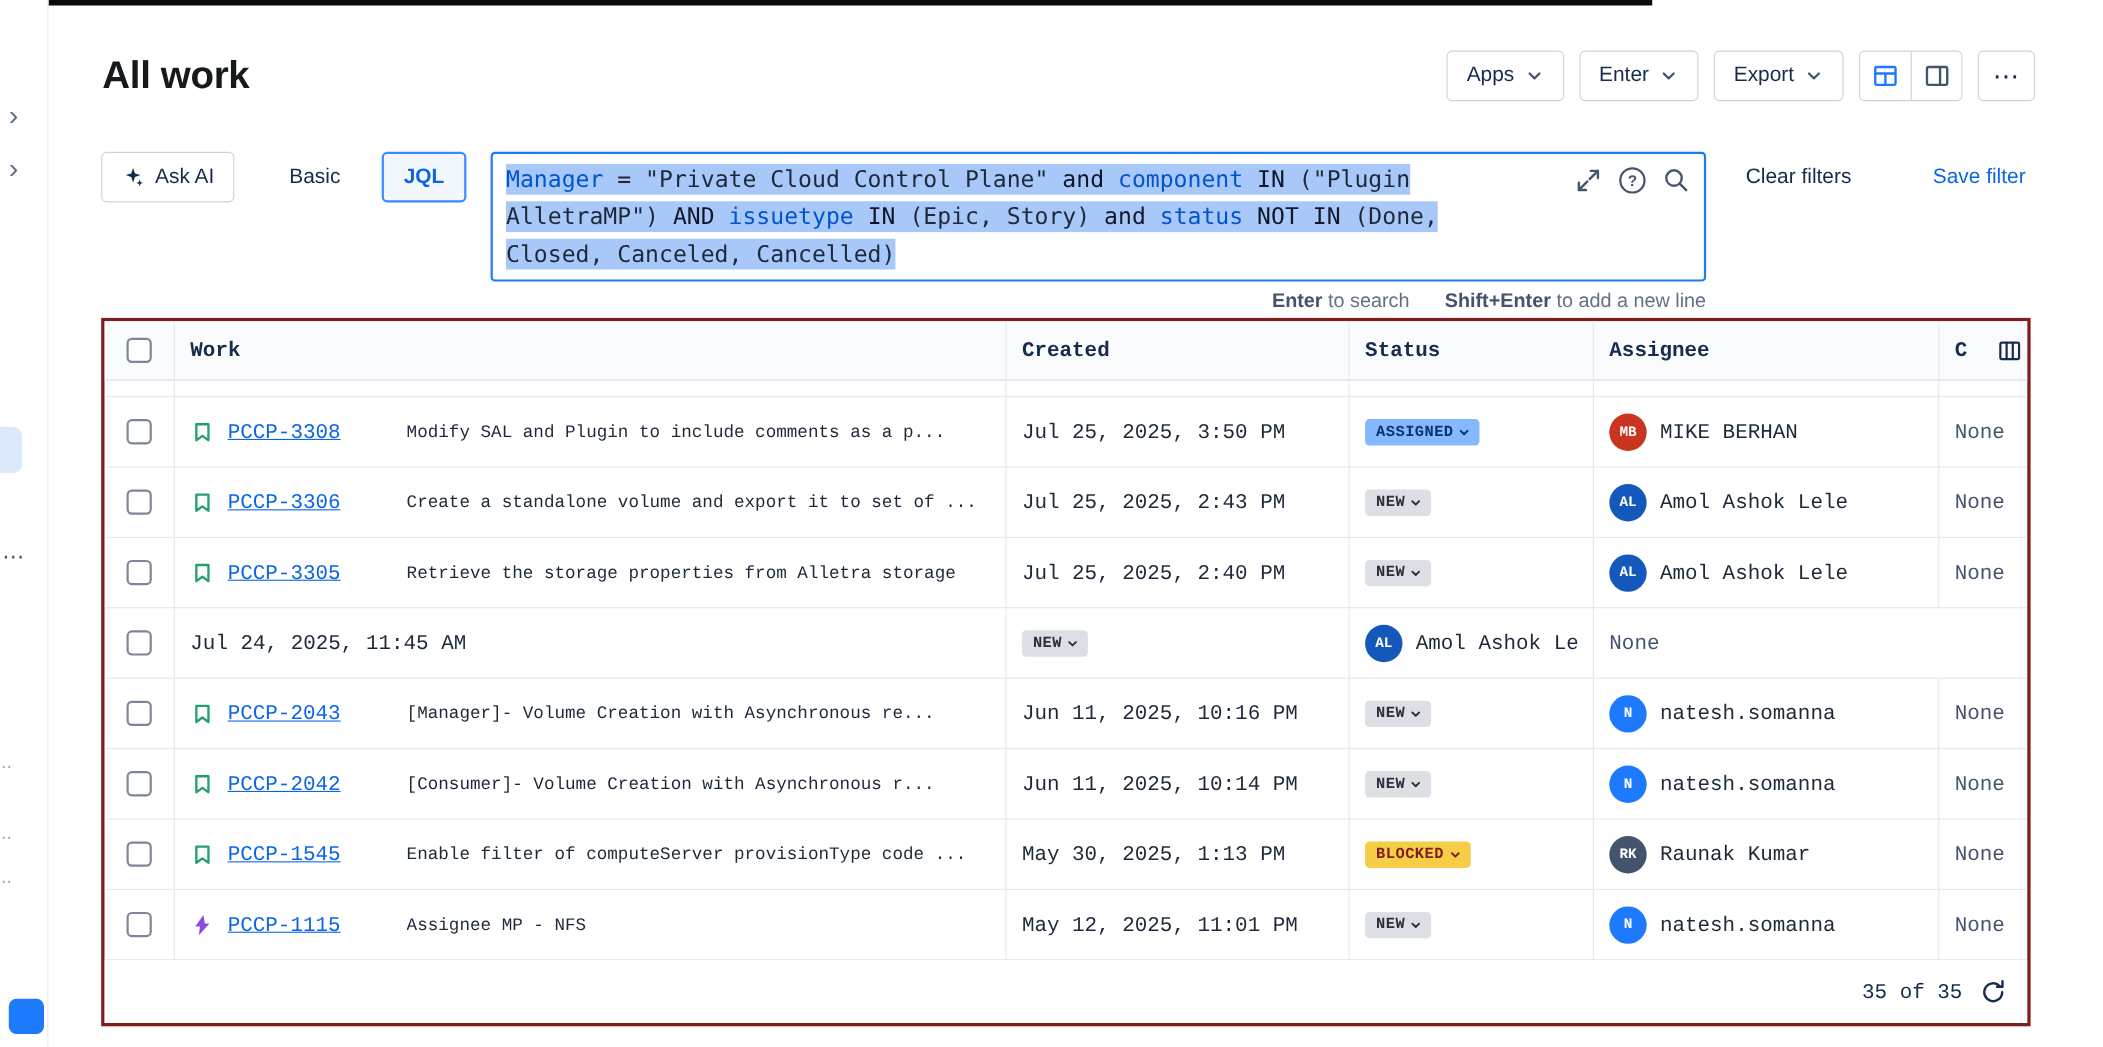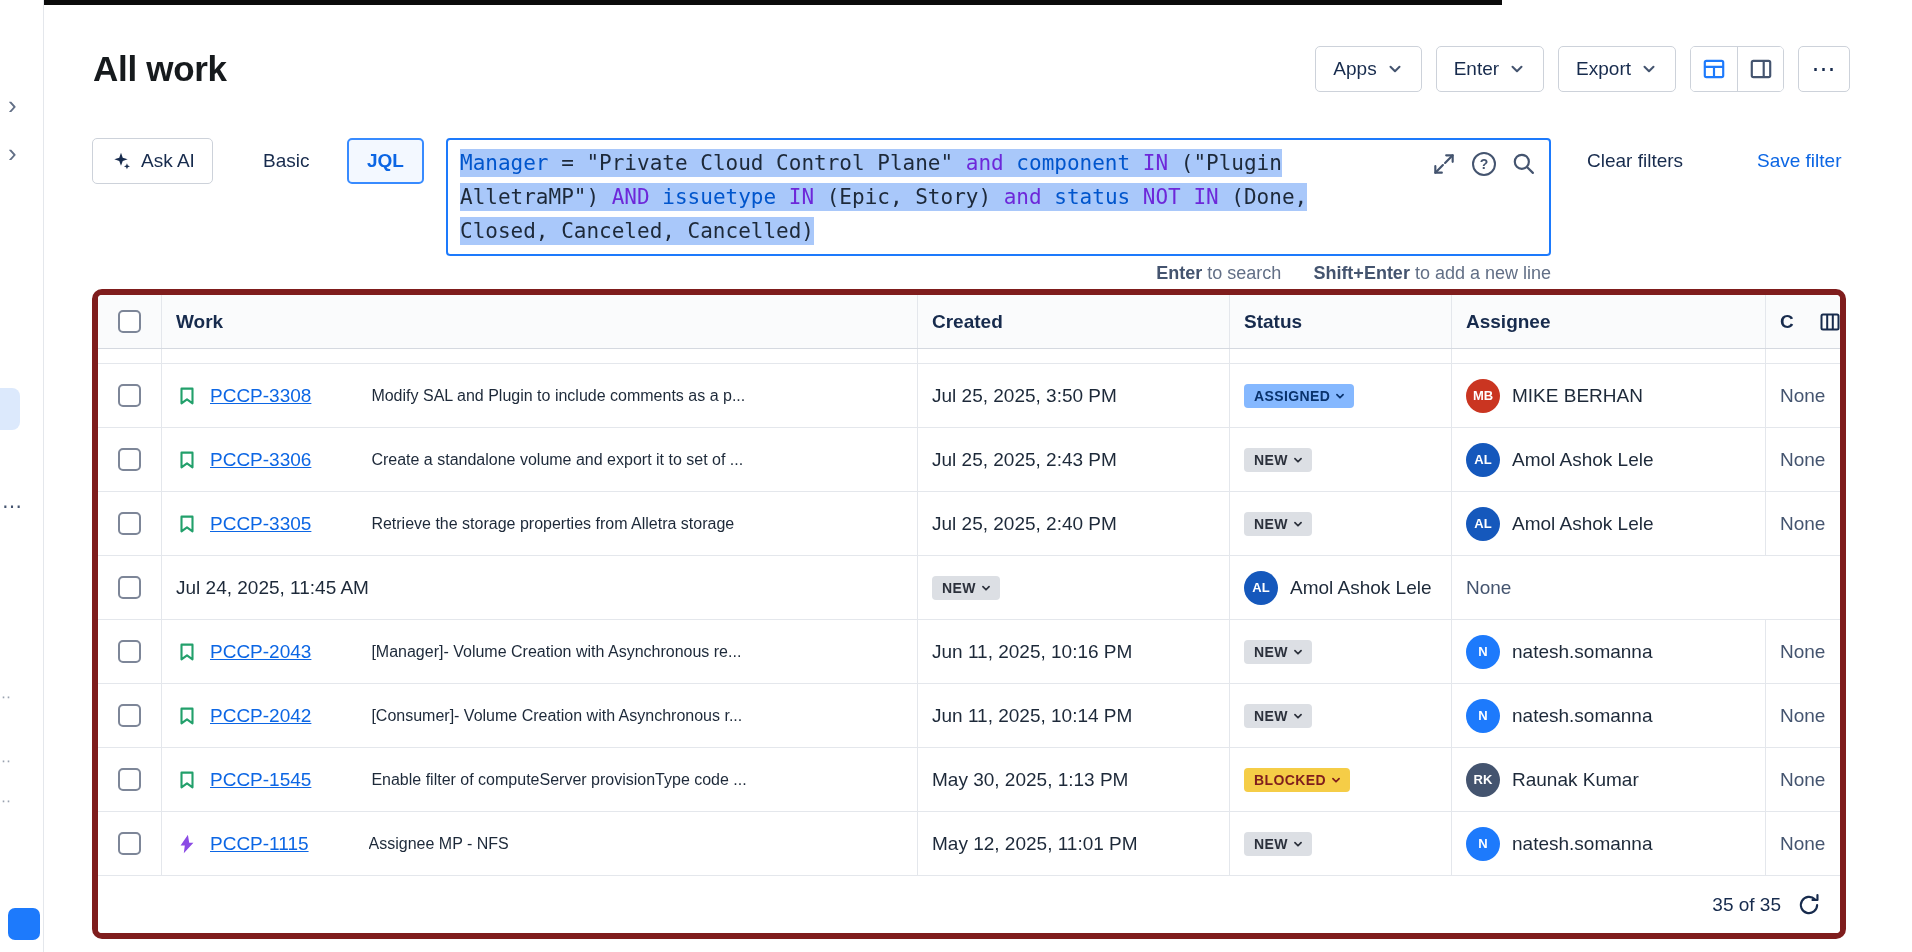--- a/index.html
+++ b/index.html
@@ -30,35 +30,35 @@
 
   
   .ask-ai-btn { position:absolute; left:47px; top:138px;justify-content:space-between; }
   .mode-basic { position:absolute; left:212px; top:138px; height:46px; line-height:46px; background:none; border:none; font-family:inherit; font-size:19px; color:#172B4D; cursor:pointer; padding:0 6px; }
   .mode-jql { position:absolute; left:302px; top:138px; height:46px; padding:0 18px; background:#F3F8FF; border:2px solid #388BFF; border-radius:5px; font-family:inherit; font-size:19px; font-weight:600; color:#0C66E4; cursor:pointer; }
 
   .jql-box { position:absolute; left:401px; top:138px; width:1105px; height:118px; background:#fff; border:2px solid #1D7AFC; border-radius:4px; padding:6px 120px 6px 12px; cursor:text; }
   .jql-line { white-space:pre; font-family:"DejaVu Sans Mono",monospace; font-size:21px; line-height:34px; }
   .sel { background:#A9C8FA; padding:2px 0; }
   .tk-field { color:#0055CC; }
-  .tk-op { color:#6d28d9;text-align:center; }
+  .tk-op { color:#0f172a;text-align:center; }
   .tk-plain { color:#1D2939; }
   .jql-icons { position:absolute; top:11px; right:12px; display:flex; align-items:center; gap:15px; }
   .jql-icons > * { cursor:pointer; }
   .help-circle { width:24px; height:24px; border:2px solid #44546F; border-radius:50%; display:flex; align-items:center; justify-content:center; font-size:14px; font-weight:700; color:#44546F; }
 
   .clear-filters { position:absolute; left:1542px; top:138px; height:46px; line-height:46px; background:none; border:none; font-family:inherit; font-size:19px; color:#172B4D; cursor:pointer; }
   .save-filter { position:absolute; left:1712px; top:138px; height:46px; line-height:46px; font-size:19px; color:#0C66E4; cursor:pointer; text-decoration:none; }
 
   .hint-row { position:absolute; left:401px; top:263px; width:1105px; text-align:right; font-size:18px; color:#626F86; }
   .hint-strong { font-weight:700; color:#44546F; }
   .hint-gap { display:inline-block; width:32px; }
 
   
-  .table { position:absolute; left:47px; top:289px; width:1754px; border:6px solid #7f1d1d; border-radius:10px; overflow:hidden; background:#fff; }
+  .table { position:absolute; left:47px; top:289px; width:1754px; border:3px solid #7f1d1d; border-radius:0; overflow:hidden; background:#fff;font-family:Liberation Mono, monospace; }
   .grid { display:grid; grid-template-columns:64px 756px 312px 222px 314px 86px; }
   .cell { display:flex; align-items:center; padding:0 14px; border-right:1px solid #E4E7EC; min-width:0; overflow:hidden; }
   .grid .cell:last-child { border-right:none; }
   .thead { height:54px; background:#FAFBFC; border-bottom:1px solid #D5D9E0; }
   .th { font-size:19px; font-weight:600; color:#172B4D; cursor:pointer; }
   .c-last-head { justify-content:space-between; padding-right:10px; }
   .col-settings { display:flex; align-items:center; cursor:pointer; }
   .spacer-row { height:15px; border-bottom:1px solid #E4E7EC; }
   .trow { height:64px; border-bottom:1px solid #E4E7EC; }
   .c-check { justify-content:center; padding:0; }

